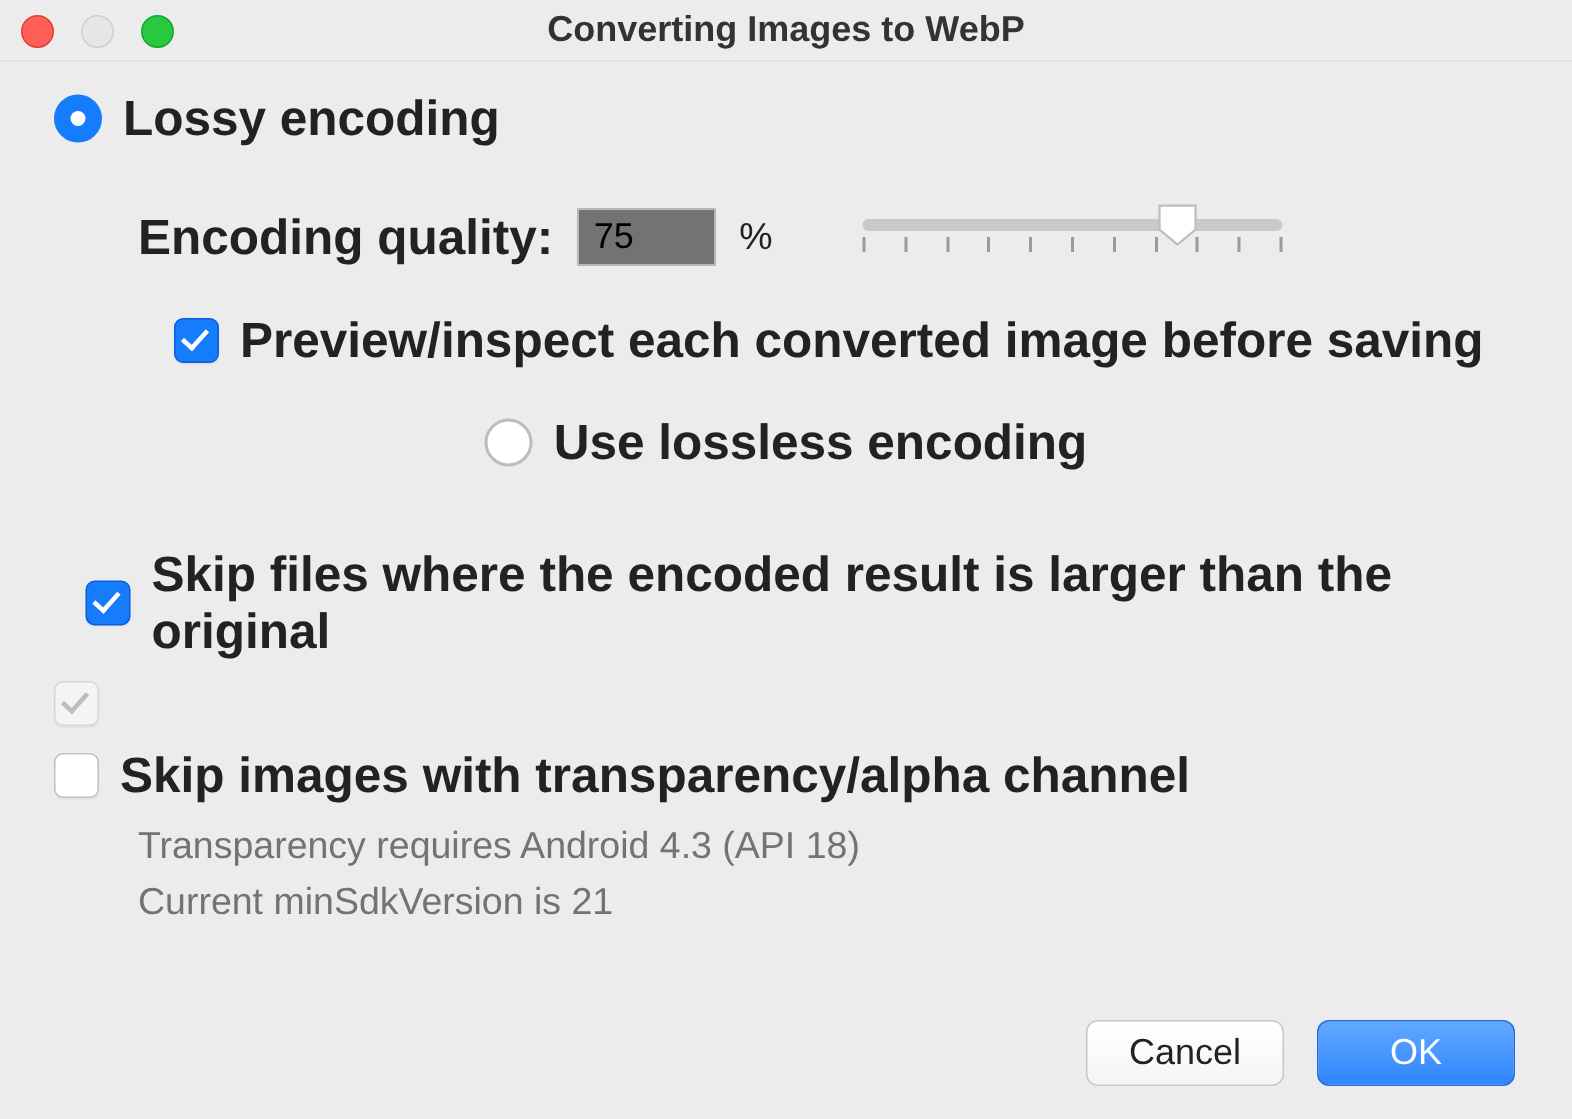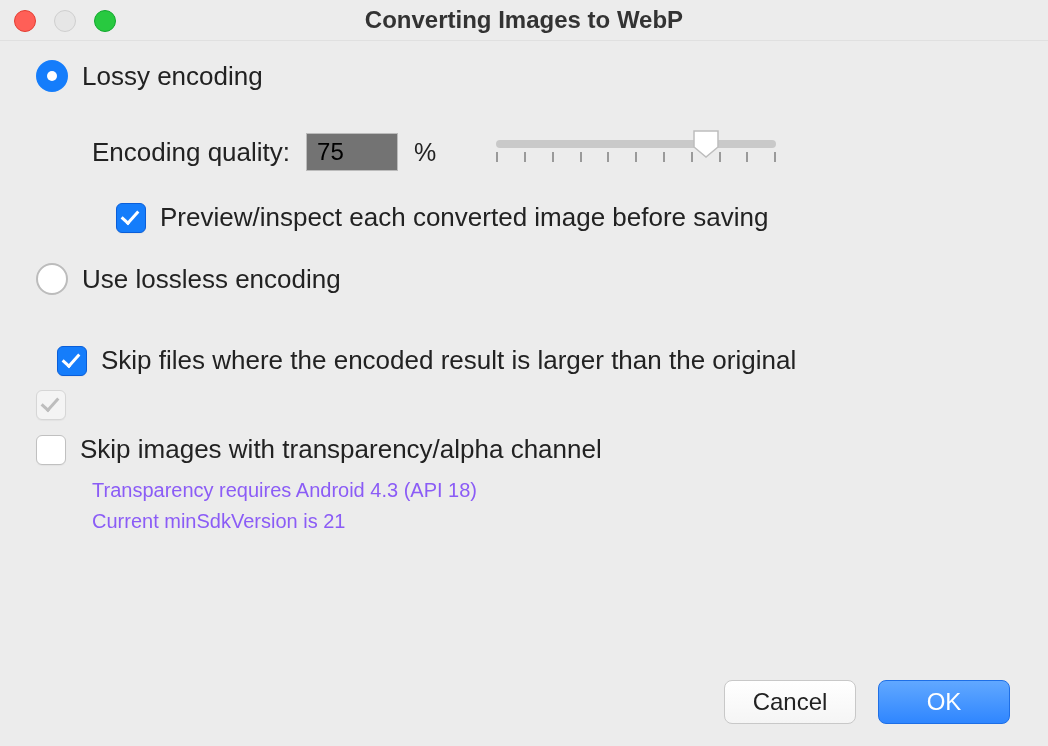--- a/index.html
+++ b/index.html
@@ -116,25 +116,25 @@
   .checkbox.disabled::after {
     content: "";
     position: absolute;
     left: 8px; top: 3px;
     width: 7px; height: 14px;
     border-right: 3px solid #bdbdbd;
     border-bottom: 3px solid #bdbdbd;
     transform: rotate(42deg);
   }
 
-  .label { font-size: 26px; }
+  .label { font-size: 33px; font-weight: bold; }
   .label.dim { color: #9a9a9a; }
   .note {
-    font-size: 20px;
-    color: #8b5cf6;
+    font-size: 25px;
+    color: #737373;
     margin-left: 56px;
     margin-top: 8px;
   }
 
   
   .quality-row {
     display: flex;
     align-items: center;
     margin: 40px 0 30px 56px;
     gap: 16px;
@@ -211,21 +211,21 @@
     justify-content: center;
   }
   .btn-ok {
     background: linear-gradient(#61a8ff, #2f86ff);
     border: 1px solid #1e6fe6;
     color: #fff;
     font-weight: 400;
   }
 
   
-  .mt30 { margin-top: 30px; }
+  .mt30 { margin-top: 30px; justify-content: center; }
   .mt50 { margin-top: 50px; margin-left: 21px; }
   .ml80 { margin-left: 80px; }
 </style>
 </head>
 <body>
 
 <div class="titlebar">
   <div class="traffic-lights">
     <div class="tl tl-red"></div>
     <div class="tl tl-gray"></div>

